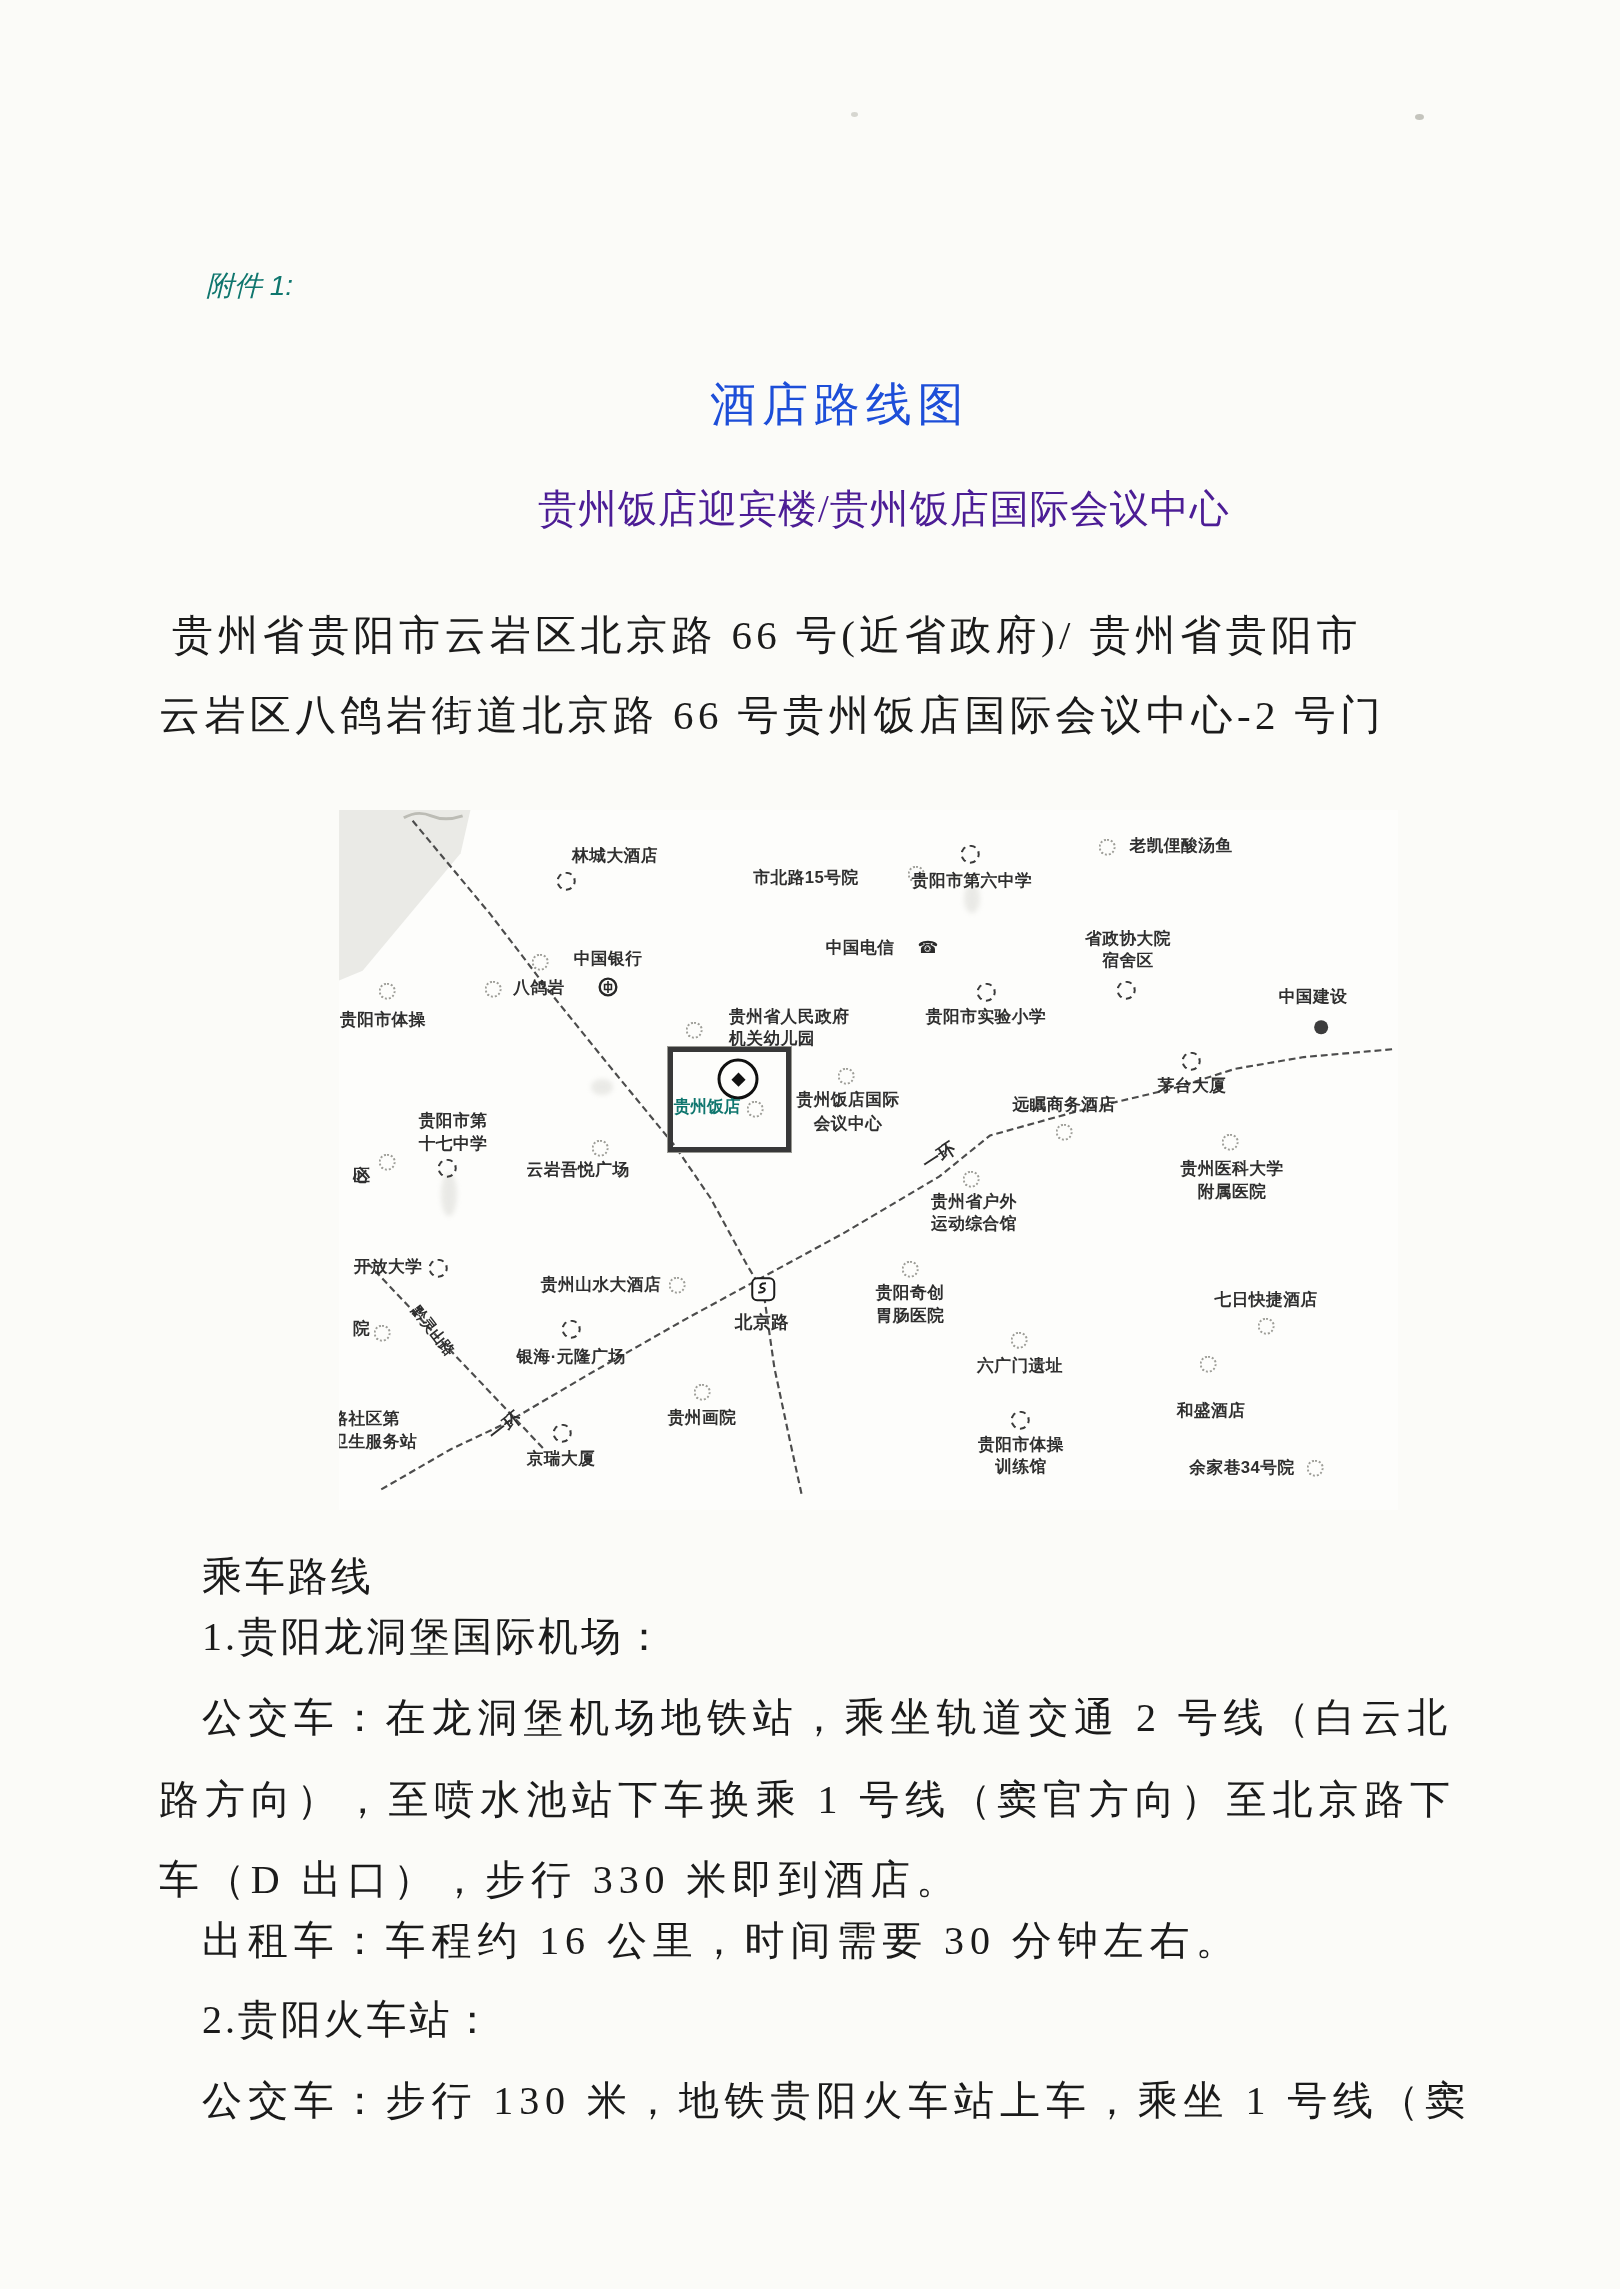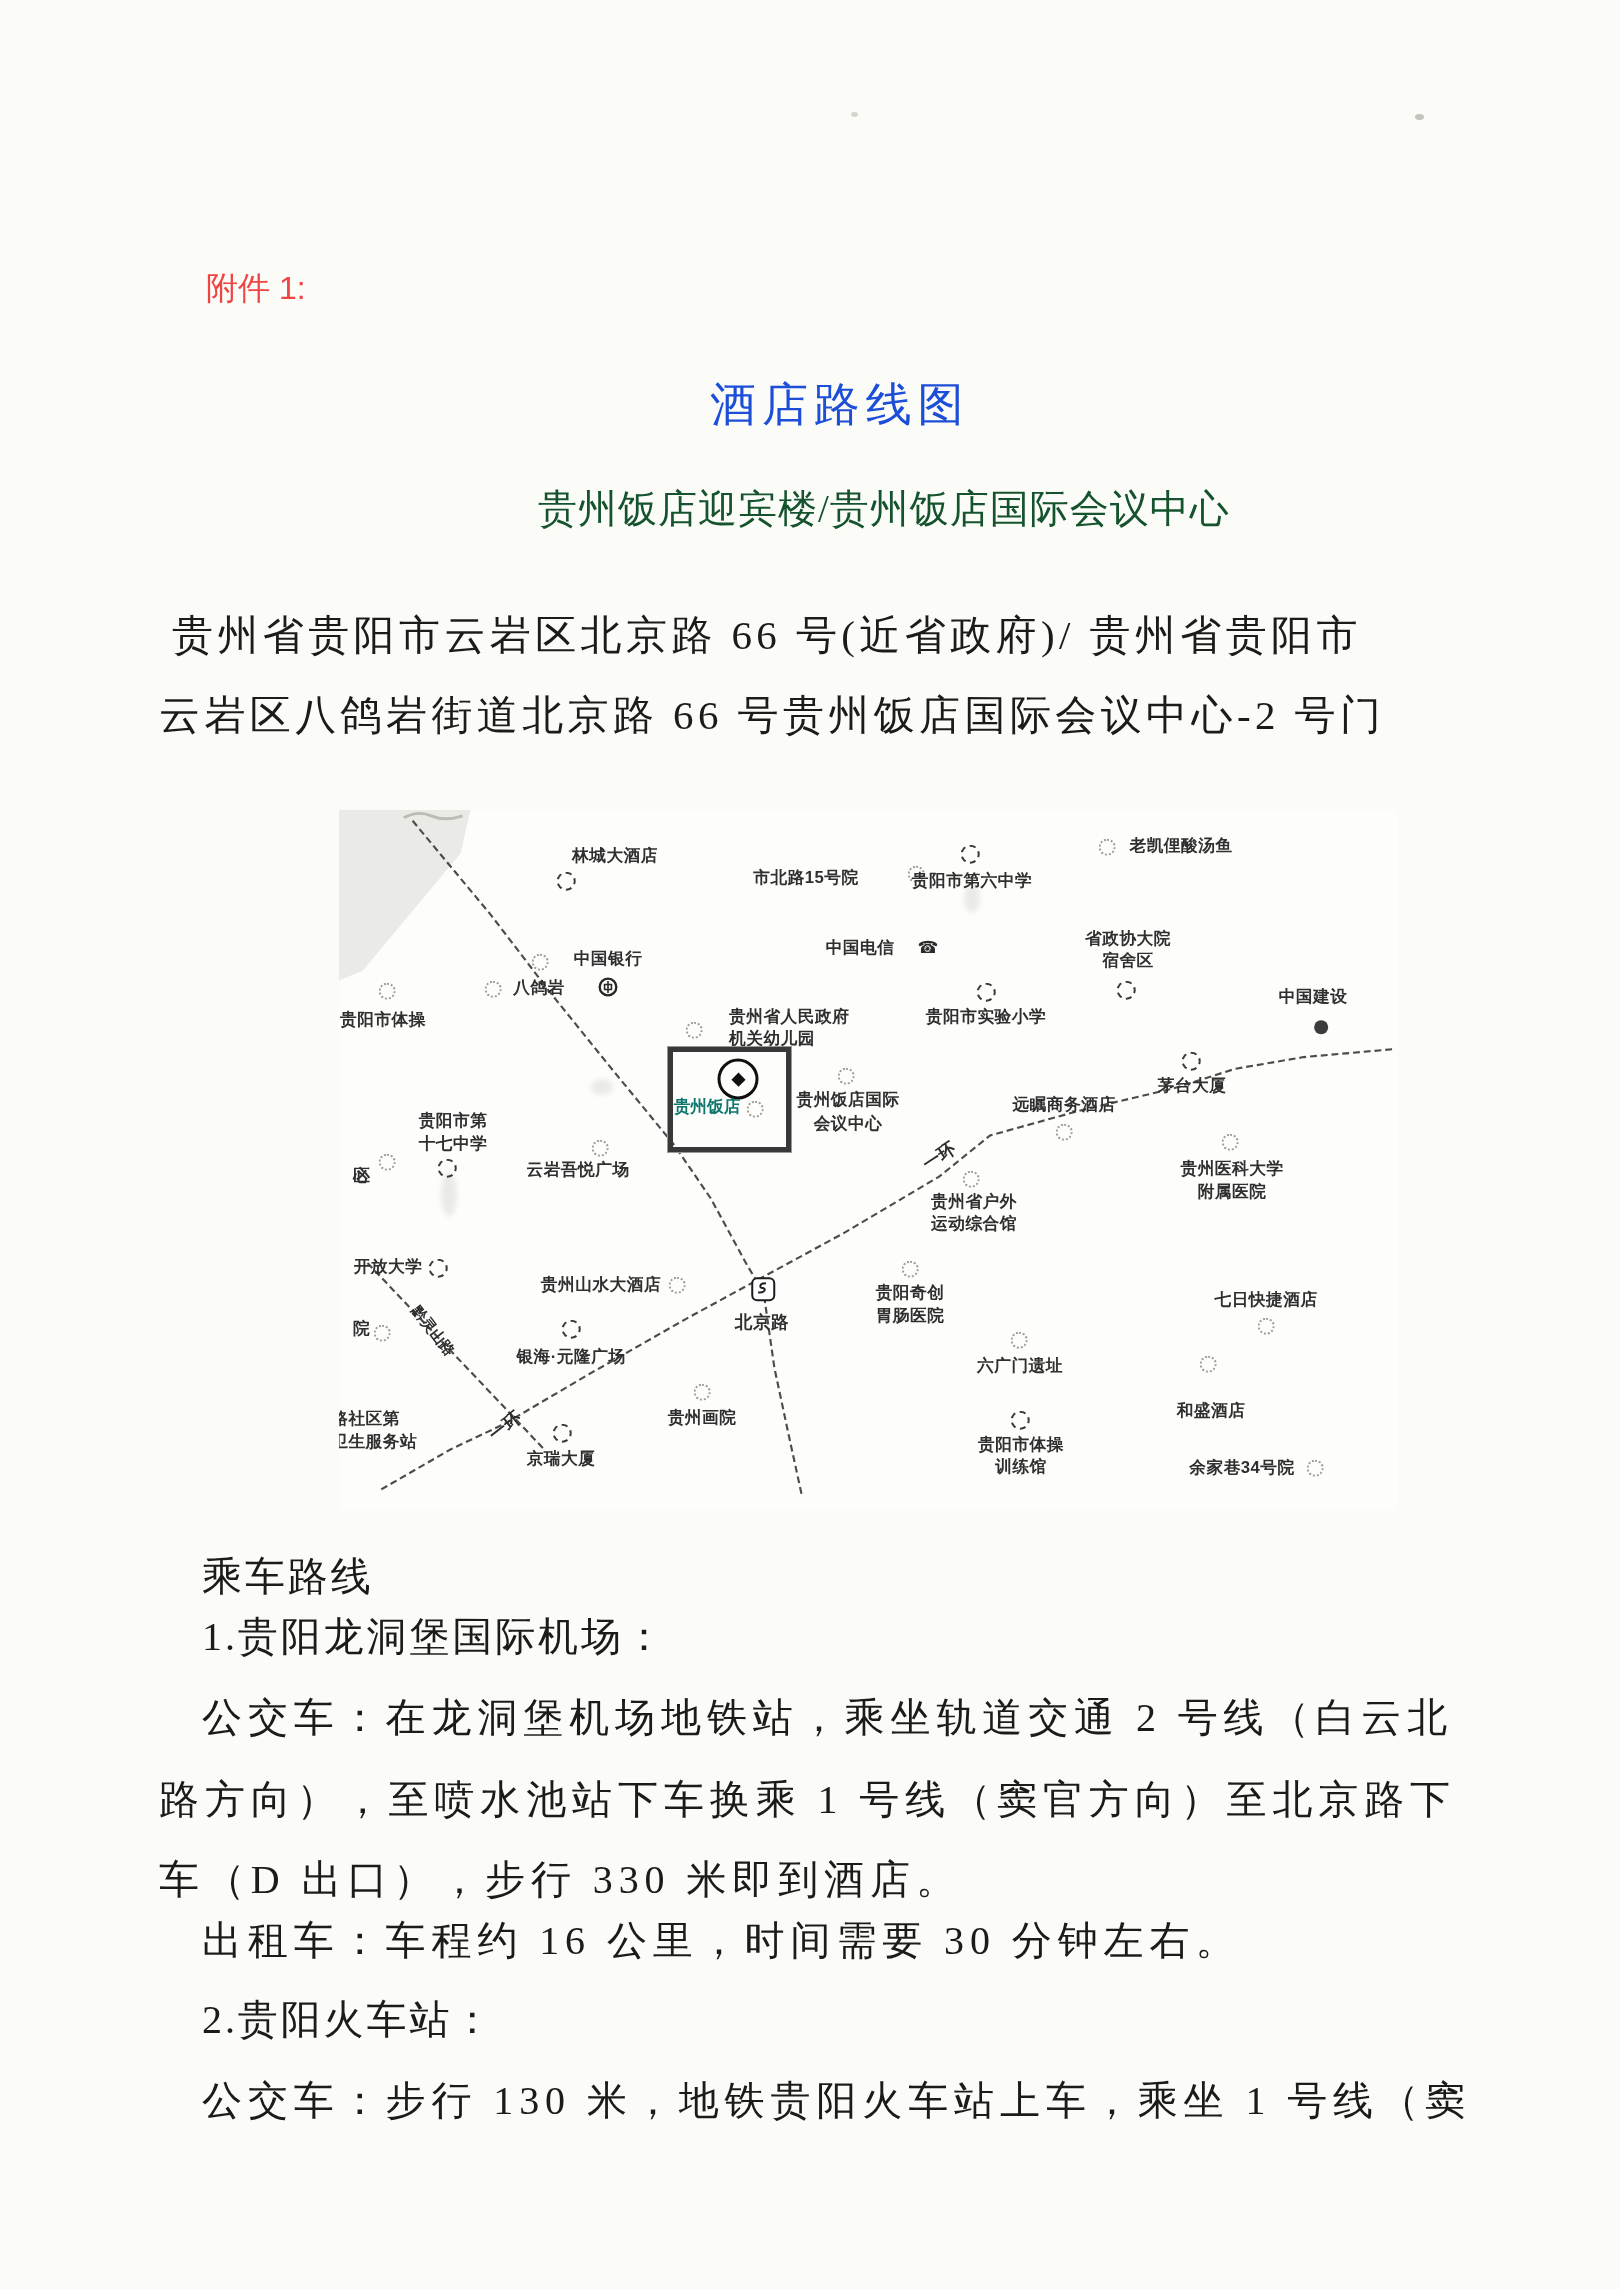--- a/index.html
+++ b/index.html
@@ -3,24 +3,24 @@
 <meta charset="utf-8">
 <style>
   html,body{margin:0;padding:0;}
   body{
     width:1620px;height:2290px;position:relative;overflow:hidden;
     background:#fbfbf8;
     font-family:"Liberation Serif","DejaVu Serif",serif;
     color:#1e1e1e;
   }
   .abs{position:absolute;white-space:nowrap;}
-  .attachment{left:206px;top:267px;font-size:32px;font-family:"Liberation Sans","DejaVu Sans",sans-serif;color:#ef4444;}
+  .attachment{left:206px;top:267px;font-size:28px;font-family:"Liberation Sans","DejaVu Sans",sans-serif;color:#0f766e;font-style:italic;}
   .doc-title{left:710px;top:374px;font-size:46px;font-weight:normal;letter-spacing:5.9px;
     font-family:"Liberation Sans","DejaVu Sans",sans-serif;color:#1d4ed8;}
-  .doc-subtitle{left:538px;top:482px;font-size:39px;letter-spacing:1px;color:#14532d;text-align:center;}
+  .doc-subtitle{left:538px;top:482px;font-size:39px;letter-spacing:1px;color:#4c1d95;text-align:center;}
   .addr{font-size:41px;letter-spacing:4.4px;color:#1b1b1b;}
   #addr1{left:172px;top:608px;}
   #addr2{left:159px;top:688px;}
   .dir-line{position:absolute;font-size:40px;color:#1b1b1b;white-space:nowrap;}
   .dir-line.wide{letter-spacing:5.9px;}
   .dir-line.normal{letter-spacing:2.9px;}
 
   
   #map{position:absolute;overflow:hidden;background:#fdfdfb;
     font-family:"Liberation Sans","DejaVu Sans",sans-serif;}

